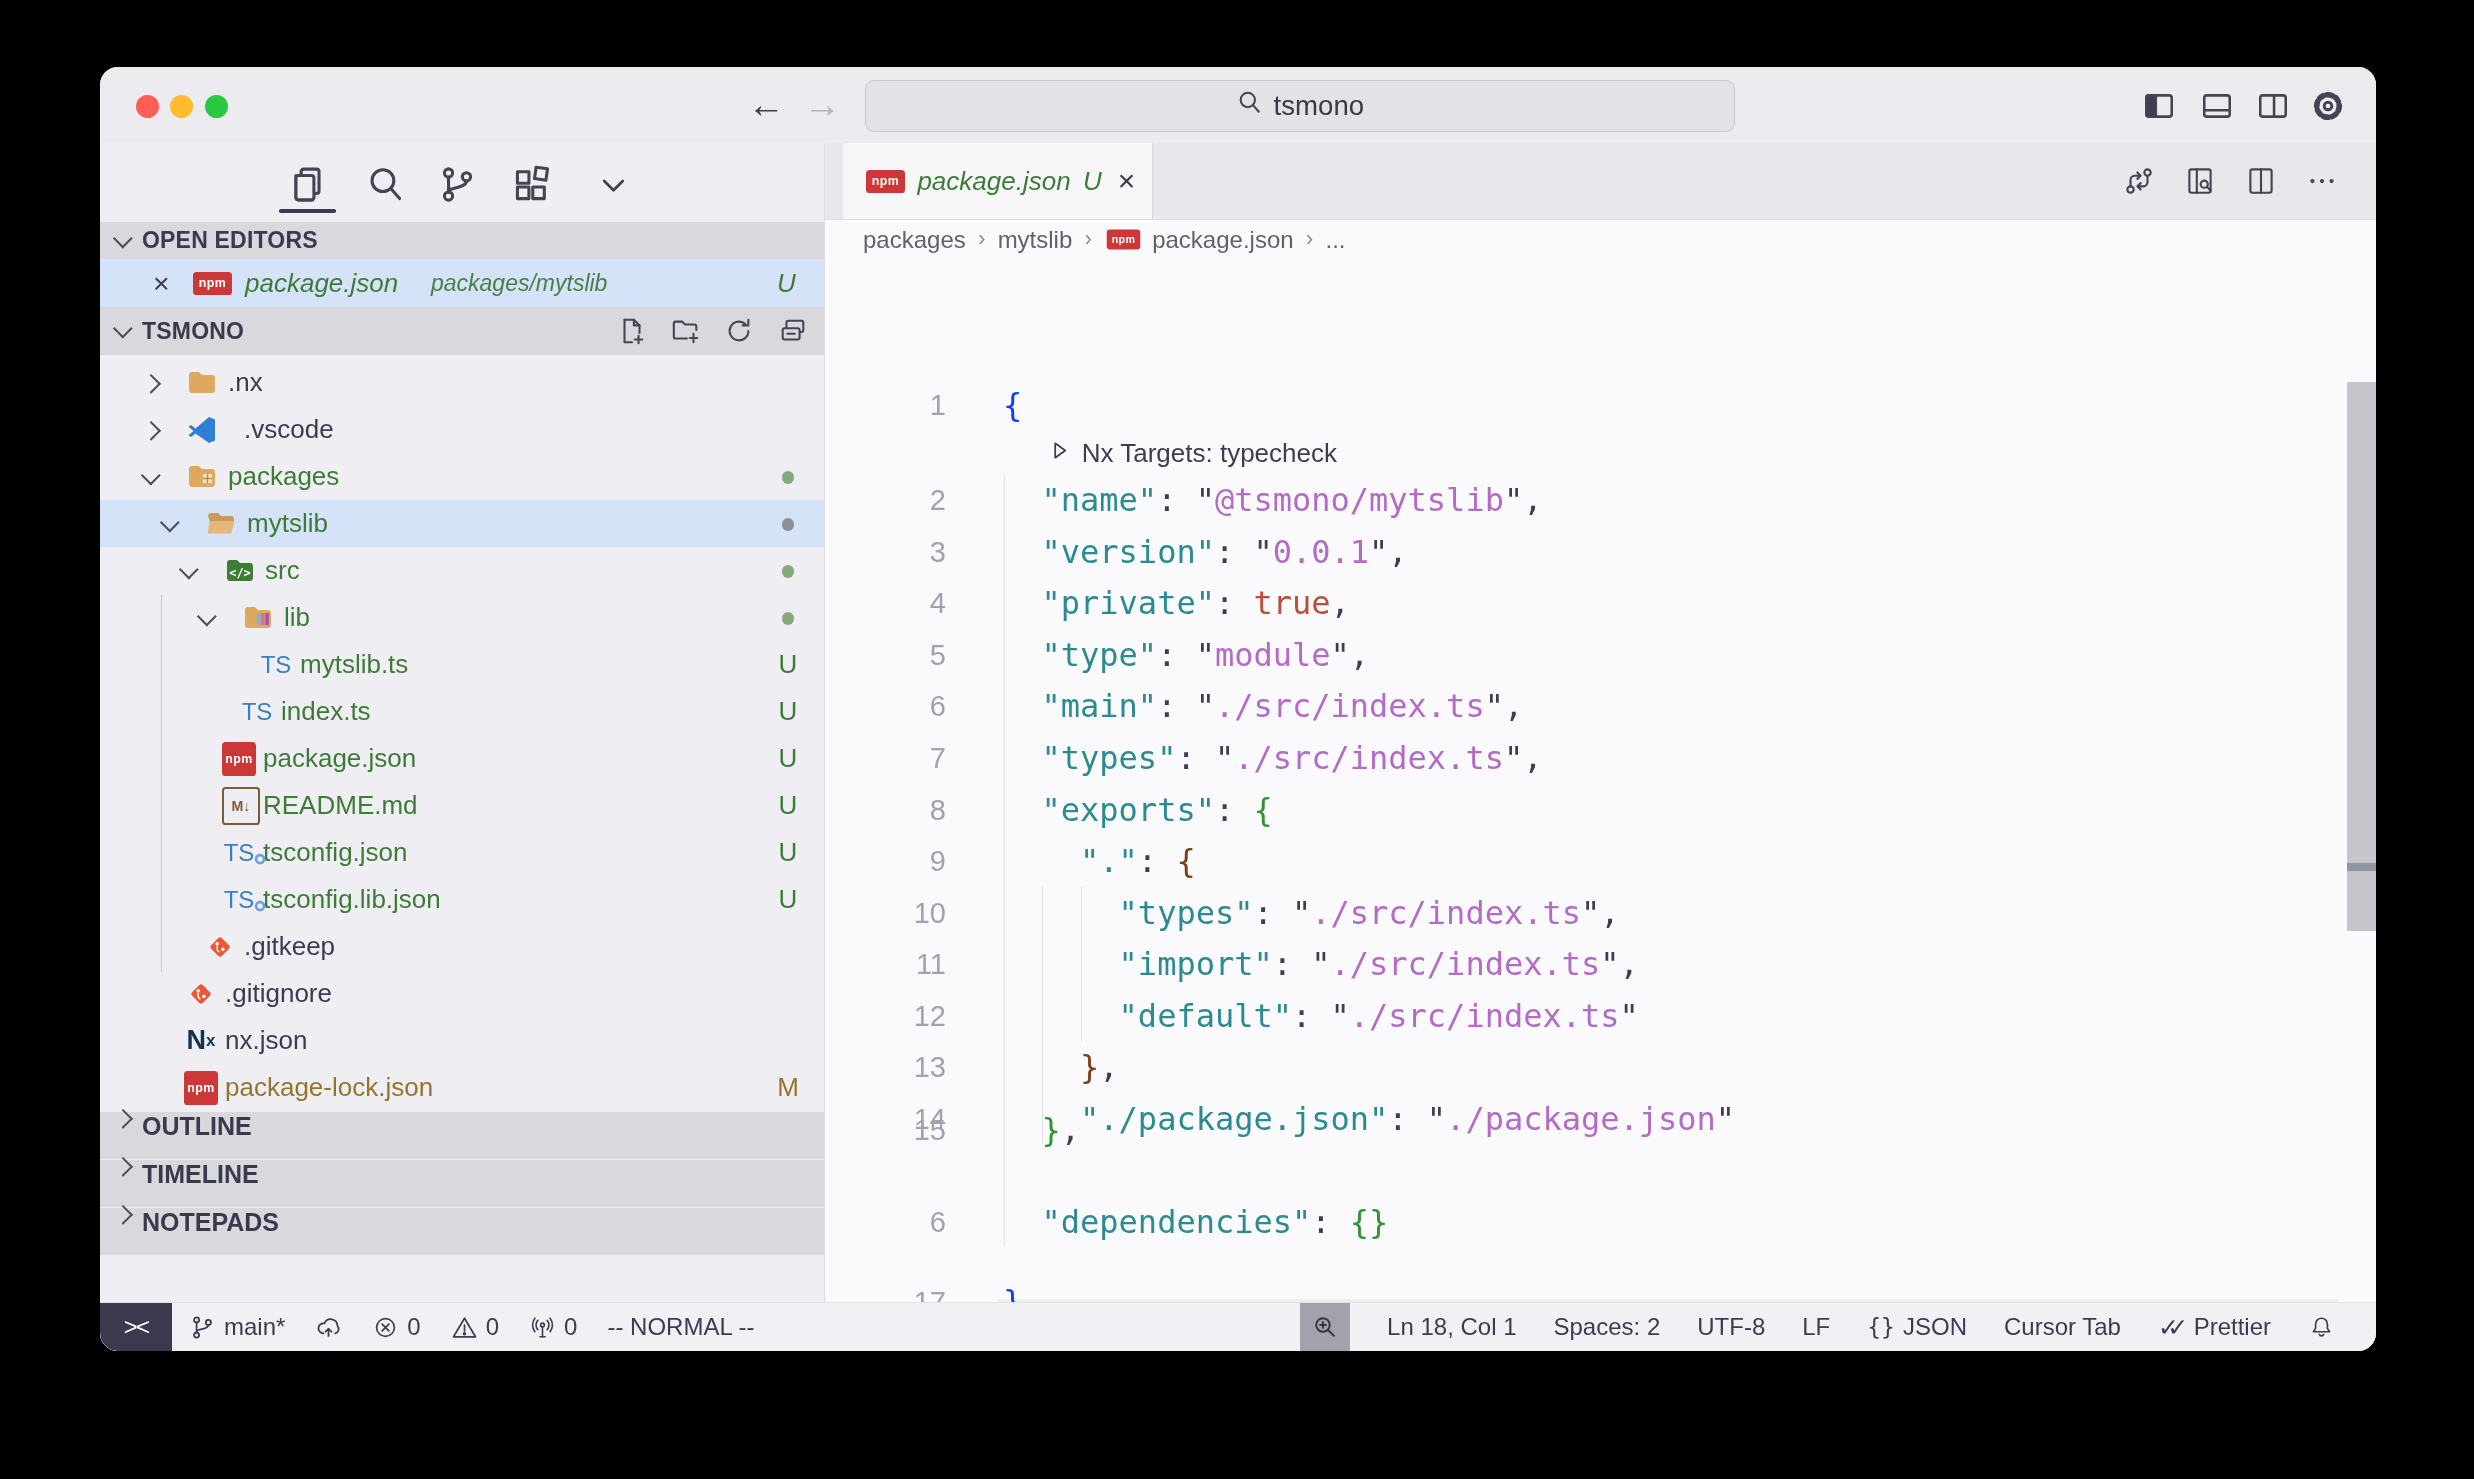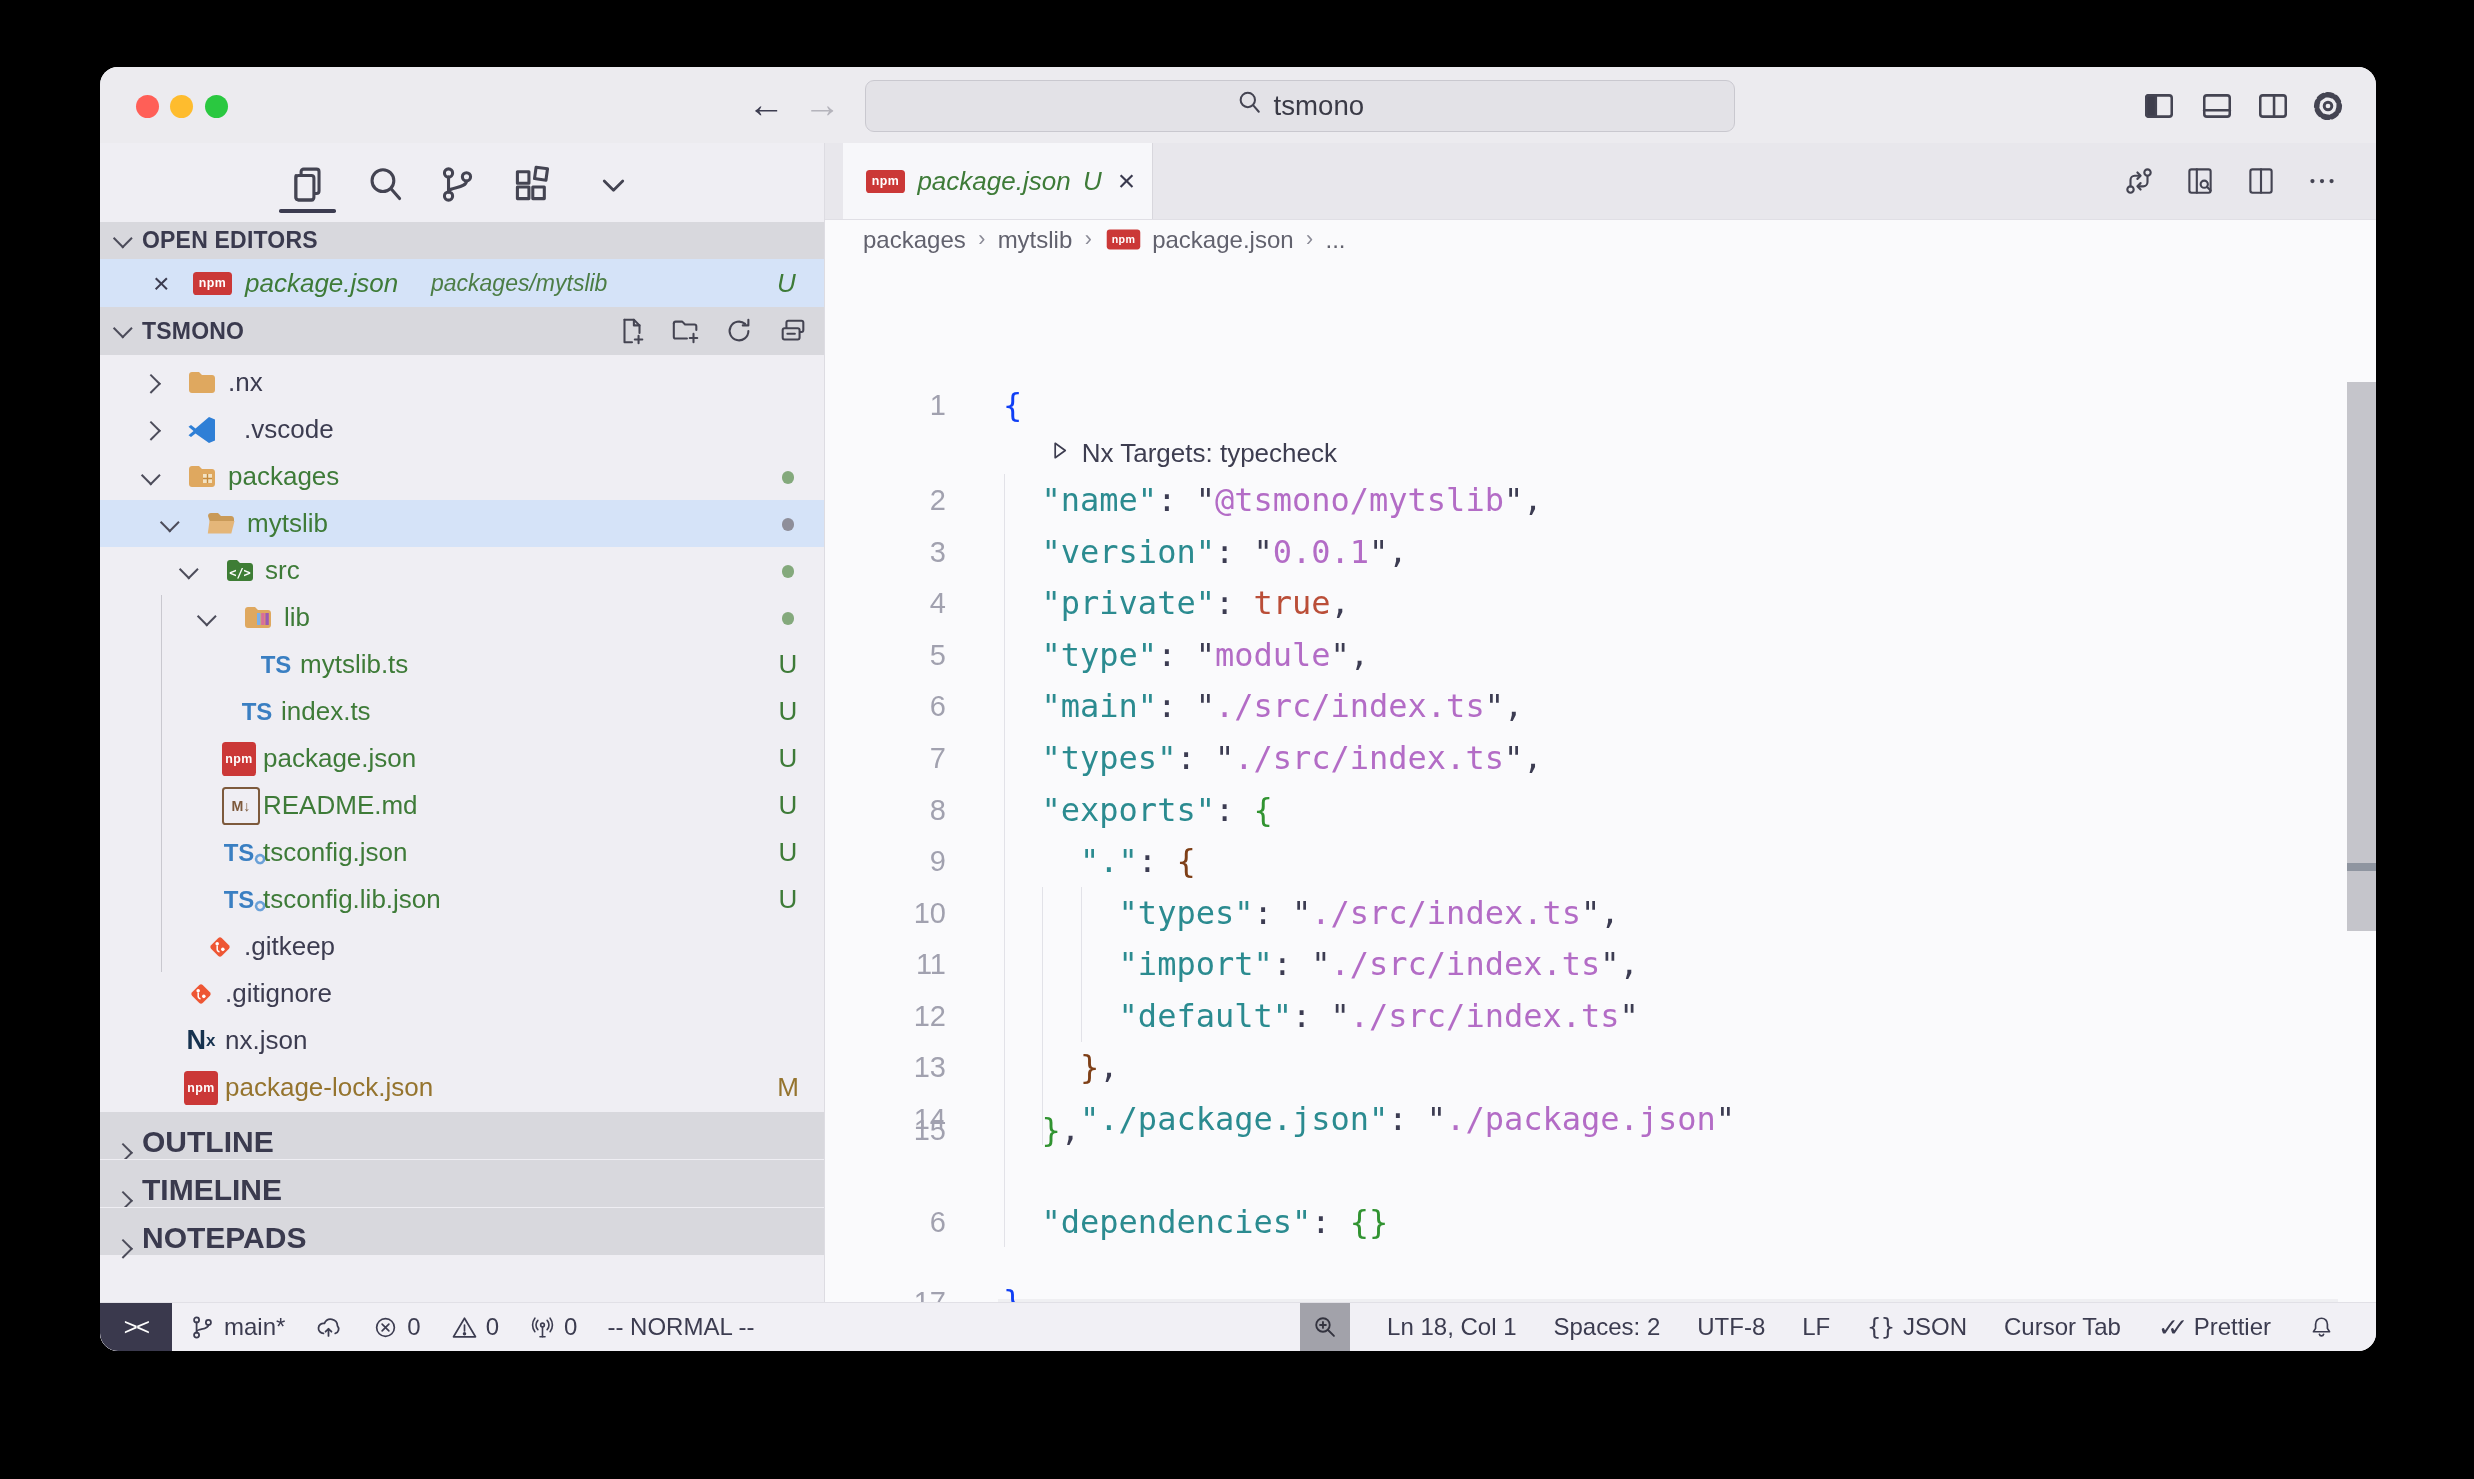--- a/index.html
+++ b/index.html
@@ -20,22 +20,22 @@
   .tb-ic{position:absolute;top:21.3px;width:39px;height:36px;display:flex;align-items:center;justify-content:center;}
 
   
   .sidebar{position:absolute;left:0;top:76px;width:724px;bottom:48px;background:#efeef3;}
   .activity{position:absolute;left:0;top:0;width:100%;height:79px;}
   .act-ic{position:absolute;top:16px;width:50px;height:50px;display:flex;align-items:center;justify-content:center;}
   .act-underline{position:absolute;left:179px;top:66px;width:57px;height:3.6px;background:#3c3c50;border-radius:1.8px;}
   .sect-head{position:relative;height:37px;background:#d8d8dd;display:flex;align-items:center;
              font-size:23px;font-weight:bold;color:#3a3a4e;letter-spacing:0.2px;}
   .sect-head .chev{margin:0 12.4px 0 16px;}
-  .sect-bot{position:relative;height:47px;background:#d8d8dd;border-top:1.8px solid #efeef3;display:flex;align-items:flex-end;
-             font-size:30px;font-weight:bold;color:#3a3a4e;}
+  .sect-bot{position:relative;height:47px;background:#d8d8dd;border-top:1.8px solid #efeef3;display:flex;align-items:flex-start;
+             font-size:25px;font-weight:bold;color:#3a3a4e;}
   .sect-bot .chev{margin:0 12.4px 0 16px;}
   .chev{width:11.6px;height:11.6px;border-right:2.7px solid #4c4c5a;border-bottom:2.7px solid #4c4c5a;display:inline-block;flex:none;}
   .chev.open{transform:rotate(45deg) translate(-1.8px,-1.8px);}
   .chev.closed{transform:rotate(-45deg);}
   .oe-item{position:relative;height:48px;background:#d5e3f8;display:flex;align-items:center;font-size:26px;}
   .oe-close{position:absolute;left:53px;font-size:28.4px;color:#3c3c50;}
   .oe-npm{position:absolute;left:93px;}
   .oe-name{position:absolute;left:145px;font-style:italic;color:#3e7b38;}
   .oe-path{position:absolute;left:331px;font-style:italic;color:#4c7d46;font-size:23px;}
   .oe-badge{position:absolute;right:19.6px;width:36px;text-align:center;font-style:italic;color:#3e7b38;font-size:26px;}
@@ -93,21 +93,21 @@
   .sb-left{position:absolute;left:89px;top:0;height:48px;display:flex;align-items:center;gap:30px;}
   .sb-right{position:absolute;right:41px;top:0;height:48px;display:flex;align-items:center;gap:37px;}
   .sb-item{display:flex;align-items:center;gap:8px;white-space:nowrap;}
   .sb-chip{width:50px;height:48px;background:#a2a2aa;display:flex;align-items:center;justify-content:center;}
   .dblcheck{letter-spacing:-11.6px;margin-right:9px;font-size:25px;}
 
   
   .npm-badge{display:inline-flex;align-items:center;justify-content:center;width:39px;height:23px;flex:none;
              background:#cb3837;border-radius:3.6px;color:#fff;font-size:12.4px;font-weight:bold;
              font-family:"Liberation Sans",sans-serif;letter-spacing:0.4px;}
-  .ts-badge{color:#3a7fc2;font-weight:bold;font-size:24px;font-family:"Liberation Sans",sans-serif;position:relative;}
+  .ts-badge{color:#3a7fc2;font-weight:normal;font-size:24px;font-family:"Liberation Sans",sans-serif;position:relative;}
   .ts-gear{position:absolute;right:-10.7px;bottom:-1.8px;}
   .md-badge{display:inline-flex;align-items:center;justify-content:center;width:36px;height:25px;
             border:2.2px solid #7d5a3c;border-radius:3.6px;color:#7d5a3c;font-size:14.2px;font-weight:bold;}
   .nx-badge{font-weight:900;color:#16324f;font-size:27px;}
   .nx-badge small{font-size:17px;font-weight:900;}
   .braces-ic{font-size:23px;color:#3c3c50;font-family:"DejaVu Sans Mono",monospace;}
 </style>
 </head>
 <body>
 

